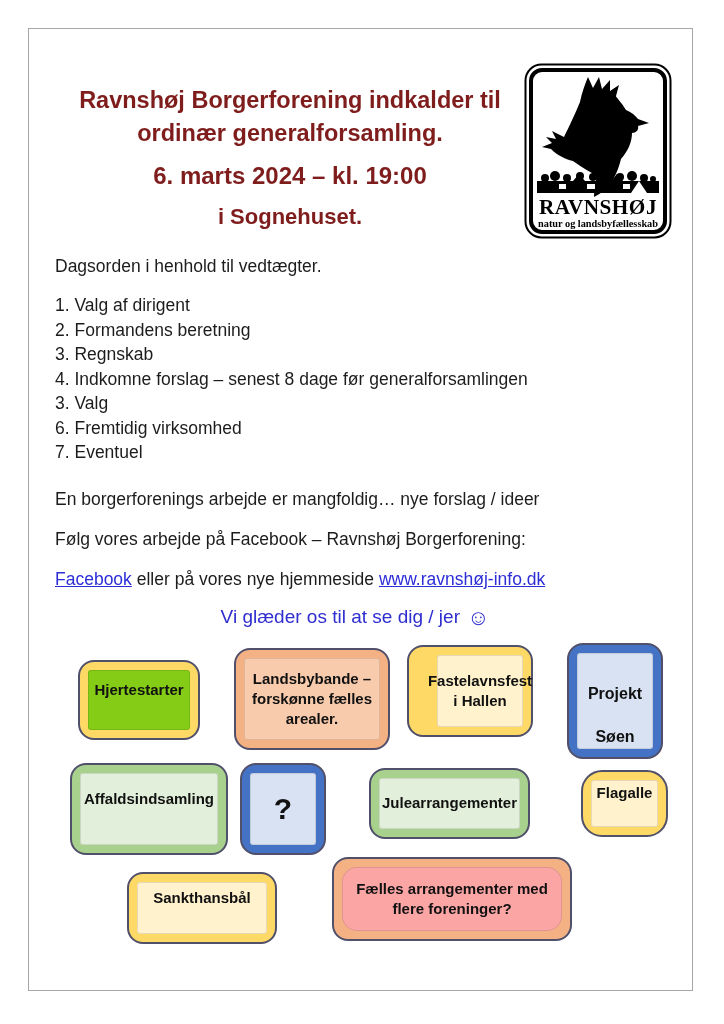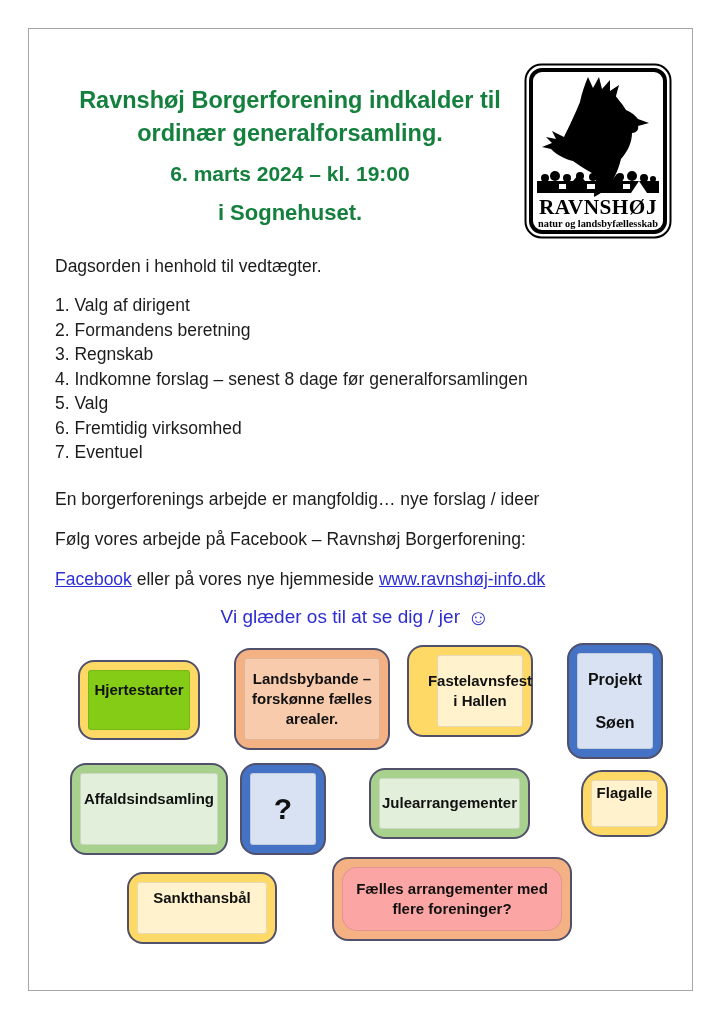--- a/index.html
+++ b/index.html
@@ -2,23 +2,23 @@
 <html lang="da"><head>
 <meta charset="utf-8">
 <style>
   html,body{margin:0;padding:0;background:#ffffff;}
   body{width:724px;height:1024px;position:relative;overflow:hidden;
        font-family:"Liberation Sans", sans-serif;color:#1c1c1c;}
   .frame{position:absolute;left:28px;top:28px;width:665px;height:963px;
          border:1.5px solid #a6a6a6;box-sizing:border-box;}
   
   .header{position:absolute;left:50px;top:84px;width:480px;text-align:center;
-          color:#15803d;font-weight:bold;}
+          color:#7f1d1d;font-weight:bold;}
   .title{font-size:23.5px;line-height:33px;}
-  .date-line{font-size:21px;margin-top:12px;}
+  .date-line{font-size:24px;margin-top:12px;}
   .location-line{font-size:22px;margin-top:14px;}
   
   .logo{position:absolute;left:523px;top:62px;width:150px;height:178px;}
   
   .content{position:absolute;left:55px;top:256px;width:600px;font-size:17.5px;}
   .content p{margin:0;}
   .agenda-intro{margin-bottom:16px !important;}
   .agenda-list div{line-height:24.5px;}
   .body-line-1{margin-top:24px !important;}
   .body-line-2{margin-top:19px !important;}
@@ -95,21 +95,21 @@
   <text x="75" y="164.5" text-anchor="middle" font-size="9.5" textLength="120" lengthAdjust="spacingAndGlyphs">natur og landsbyfællesskab</text>
 </svg>
 
 <div class="content">
   <p class="agenda-intro">Dagsorden i henhold til vedtægter.</p>
   <div class="agenda-list" id="agenda-list">
       <div>1. Valg af dirigent</div>
       <div>2. Formandens beretning</div>
       <div>3. Regnskab</div>
       <div>4. Indkomne forslag – senest 8 dage før generalforsamlingen</div>
-      <div>5. Valg</div>
+      <div>3. Valg</div>
       <div>6. Fremtidig virksomhed</div>
       <div>7. Eventuel</div>
     </div>
   <p class="body-line-1">En borgerforenings arbejde er mangfoldig… nye forslag / ideer</p>
   <p class="body-line-2">Følg vores arbejde på Facebook – Ravnshøj Borgerforening:</p>
   <p class="links-line"><a>Facebook</a><span> eller på vores nye hjemmeside </span><a>www.ravnshøj-info.dk</a></p>
   <p class="closing-line"><span>Vi glæder os til at se dig / jer</span><span class="emoji">☺</span></p>
 </div>
 
 <div class="boxes" id="boxes">
@@ -125,21 +125,21 @@
 arealer.</span>
       </div>
     </div>
     <div class="abox pos-2" style="background: rgb(255, 217, 102); border-color: rgb(80, 80, 107); padding-left: 28px;">
       <div class="abox-inner" style="background: rgb(255, 242, 204);">
         <span class="abox-label">Fastelavnsfest
 i Hallen</span>
       </div>
     </div>
     <div class="abox pos-3" style="background: rgb(68, 114, 196); border-color: rgb(80, 80, 107);">
-      <div class="abox-inner" style="background: rgb(217, 226, 243);">
+      <div class="abox-inner" style="background: rgb(217, 226, 243); align-items: flex-end;">
         <span class="abox-label">Projekt
 
 Søen</span>
       </div>
     </div>
     <div class="abox pos-4" style="background: rgb(169, 209, 142); border-color: rgb(80, 80, 107);">
       <div class="abox-inner" style="background: rgb(226, 239, 218);">
         <span class="abox-label">Affaldsindsamling</span>
       </div>
     </div>

